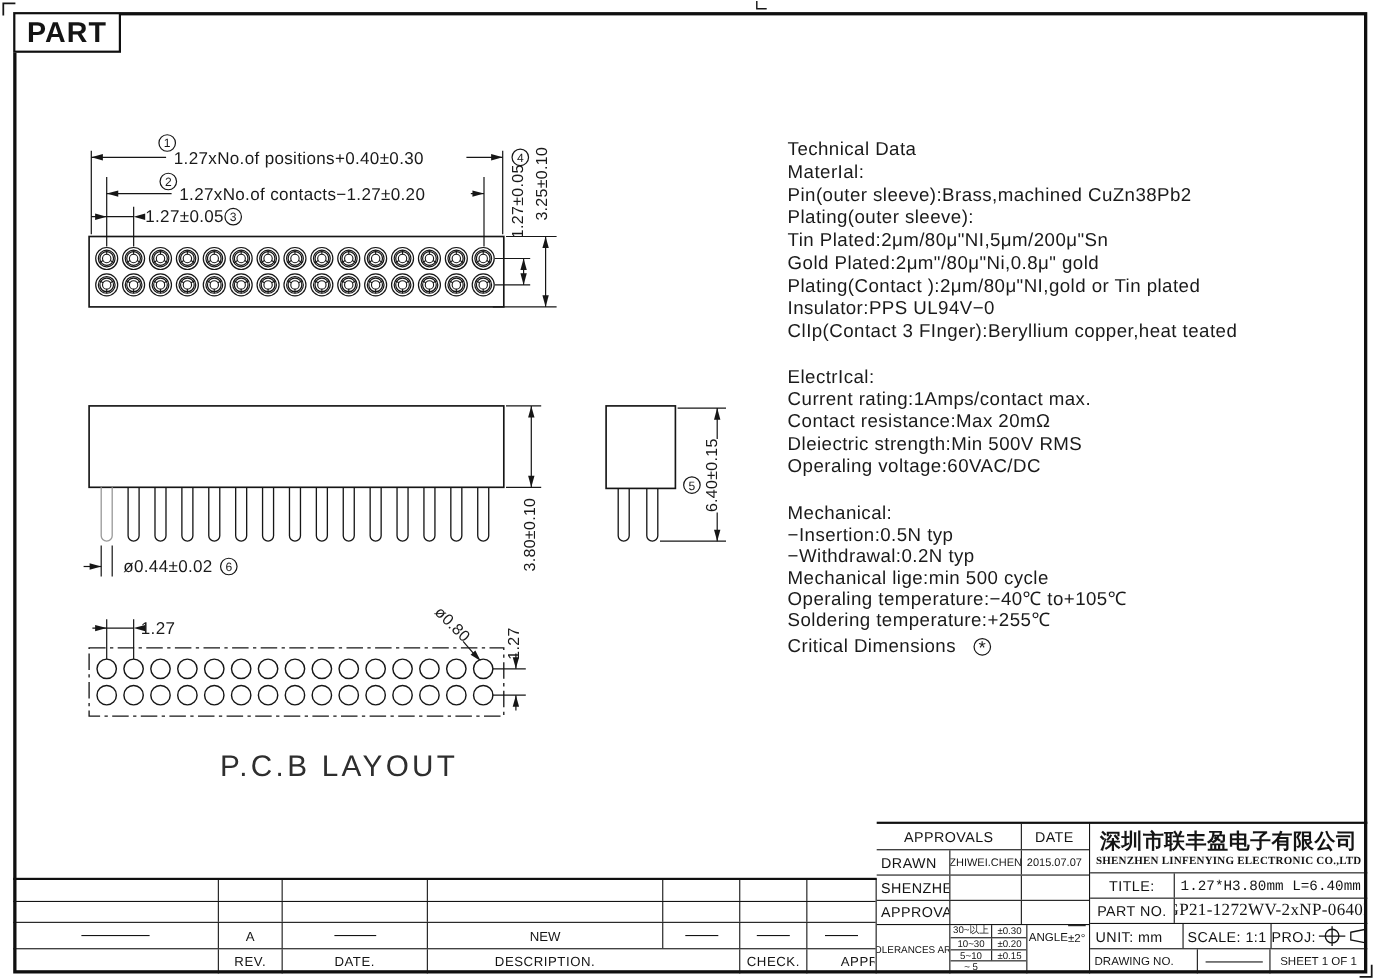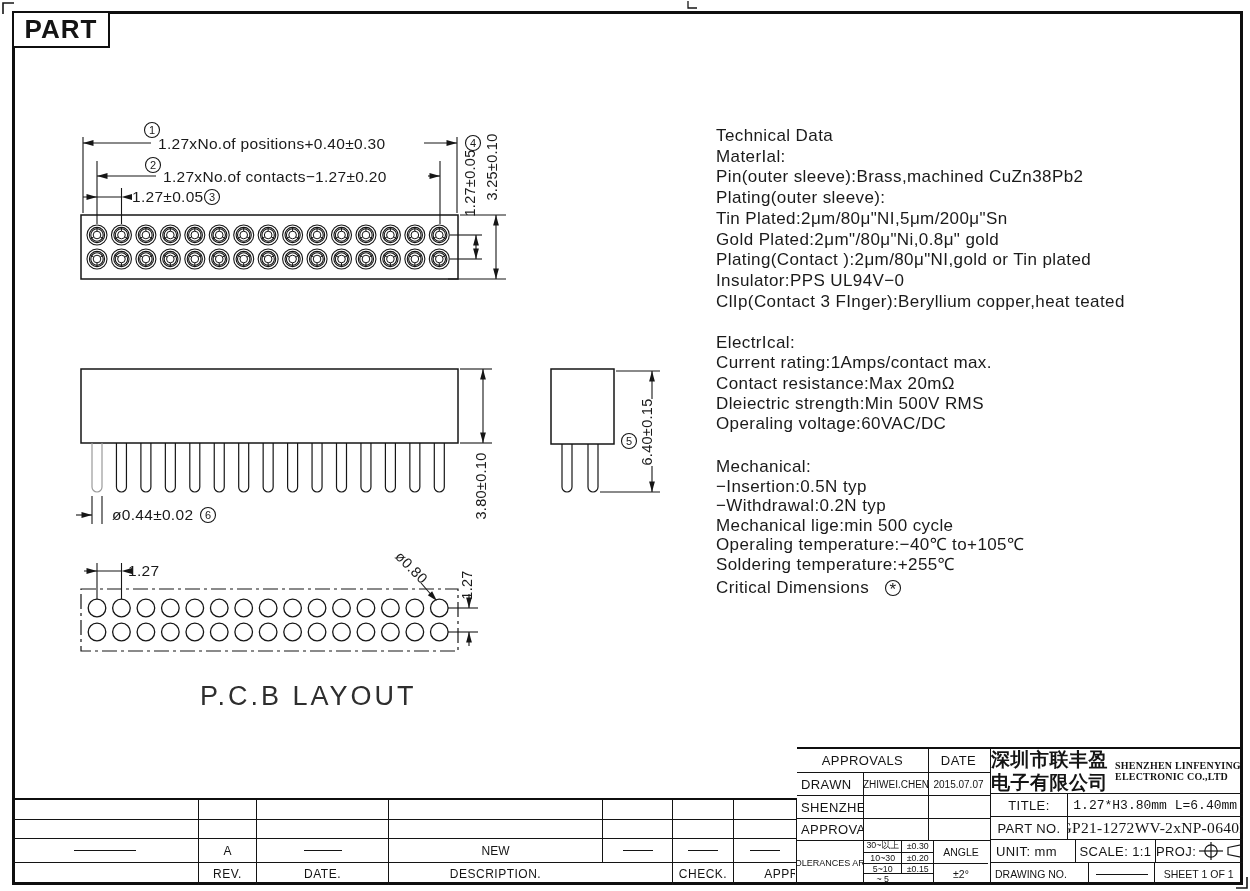--- a/index.html
+++ b/index.html
@@ -555,29 +555,29 @@
           </div>
           <div class="tolrow">
             <div class="tolc" style="width: 38px;">5~10</div>
             <div class="tolc" style="width: 32px; border-left: 1.2px solid rgb(20, 20, 20);">±0.15</div>
           </div>
           <div class="tolrow">
             <div class="tolc" style="width: 38px;">~ 5</div>
             <div class="tolc" style="width: 32px; border-left: 1.2px solid rgb(20, 20, 20); margin-top: 19px;">±0.10</div>
           </div>
         </div>
-      <div class="tc" style="width:55px;flex-direction:column;align-items:stretch">
+      <div class="tc" style="width:55px;flex-direction:row;align-items:stretch">
         <div style="height:50%;display:flex;align-items:center;justify-content:center;font-size:10.5px">ANGLE</div>
         <div style="height:50%;display:flex;align-items:center;justify-content:center;font-size:10.5px;border-top:1.2px solid #141414">±2°</div>
       </div>
     </div>
   </div>
 
   <div id="cotable" class="abs">
-    <div class="trow first" style="height:44px;flex-direction:row;align-items:center;justify-content:center">
+    <div class="trow first" style="height:44px;flex-direction:column;align-items:center;justify-content:center">
       <div id="company-cn">深圳市联丰盈电子有限公司</div>
       <div id="company-en">SHENZHEN LINFENYING ELECTRONIC CO.,LTD</div>
     </div>
     <div class="trow" style="height:23px">
       <div class="tc first lbl" style="width:76px">TITLE:</div>
       <div class="tc title-val" style="width:175.4px">1.27*H3.80mm  L=6.40mm</div>
     </div>
     <div class="trow" style="height:23px">
       <div class="tc first lbl" style="width:76px">PART  NO.</div>
       <div class="tc part-val" style="width:175.4px">GP21-1272WV-2xNP-0640B</div>

